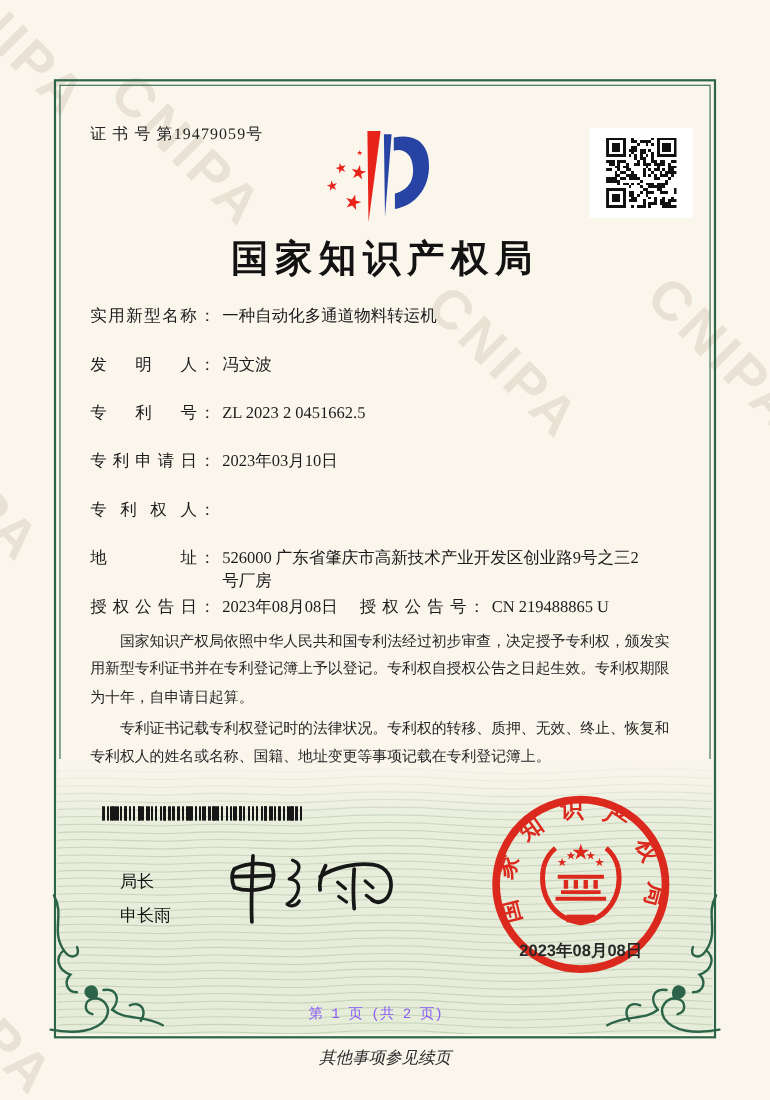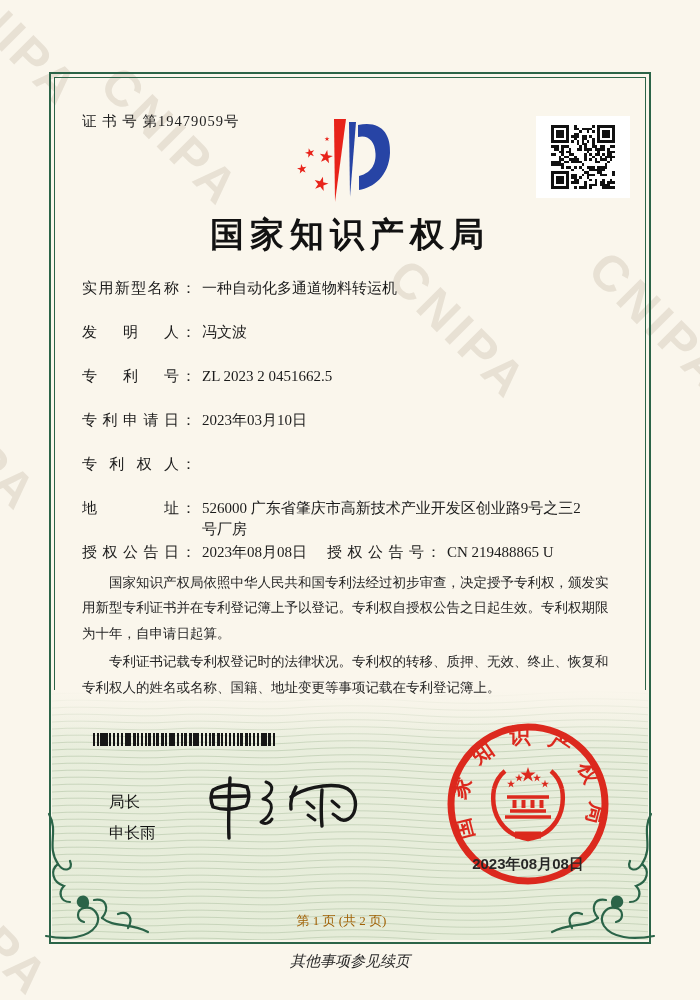--- a/index.html
+++ b/index.html
@@ -67,21 +67,21 @@
       repeating-linear-gradient(90deg,#161616 0 2px,rgba(0,0,0,0) 2px 4px),
       repeating-linear-gradient(90deg,#161616 0 1px,rgba(0,0,0,0) 1px 7px),
       repeating-linear-gradient(90deg,rgba(0,0,0,0) 0 9px,#161616 9px 12px,rgba(0,0,0,0) 12px 23px);
   }
   .signatory{position:absolute; left:88px; top:786px; font-size:15.5px; line-height:31px; z-index:4; color:#141414;margin-left:21px;}
   .signature{position:absolute; left:203px; top:774px; z-index:4;}
   .seal{position:absolute; left:443px; top:719px; z-index:6; opacity:.95;}
   .flourish{position:absolute; z-index:5;}
   .flourish.bl{left:44px; top:812px; transform:scaleX(-1);}
   .flourish.br{left:544px; top:812px;}
-  .page-info{position:absolute; left:0; right:17px; top:912px; text-align:center; font-size:13px; color:#a16207; z-index:4;}
+  .page-info{position:absolute; left:0; right:17px; top:912px; text-align:center; font-size:13px; color:#8b5cf6; z-index:4;font-family:Liberation Mono, monospace;}
   .continuation{
     position:absolute; left:0; right:0; top:952px; text-align:center;
     font-size:15px; font-style:italic; color:#2a2a2a; z-index:3;
   }
 </style>
 </head>
 <body>
 
 <div class="page">
 

